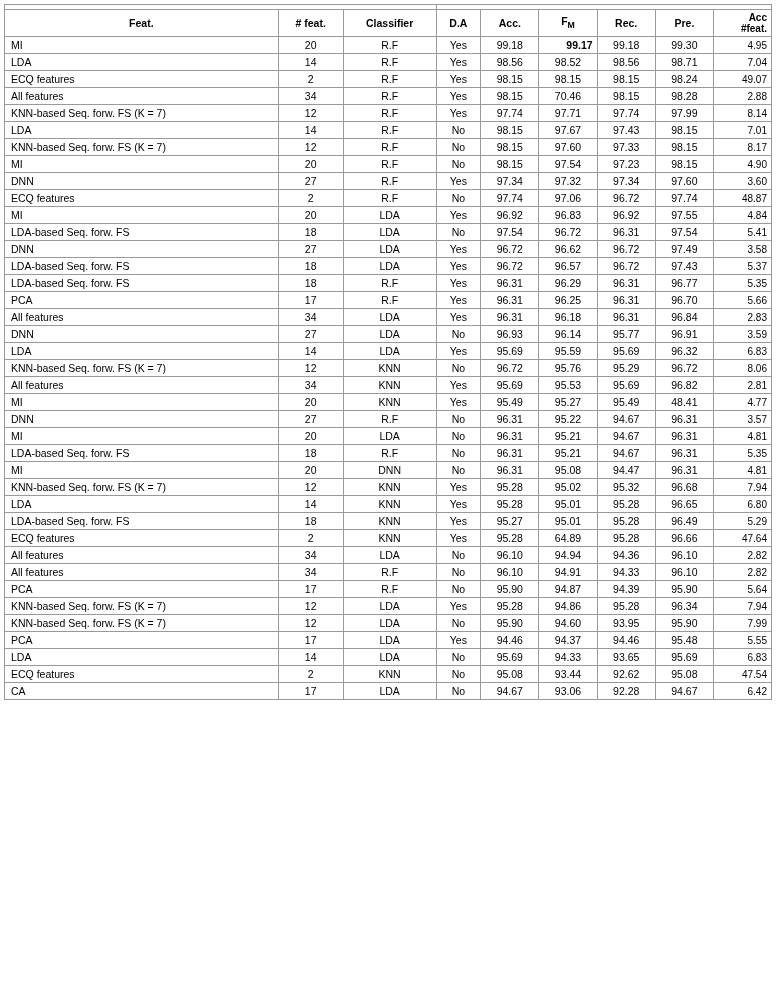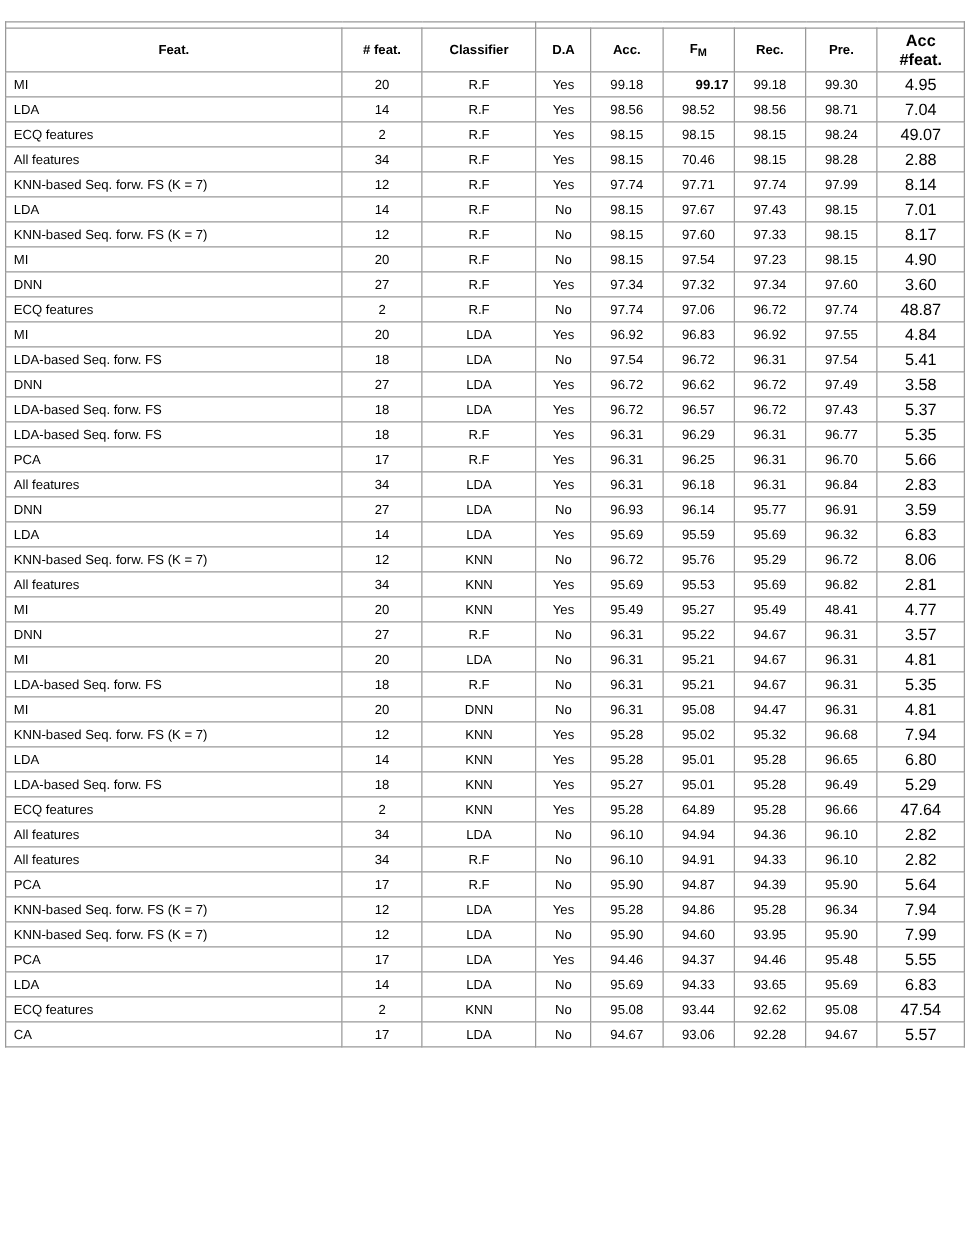--- a/index.html
+++ b/index.html
@@ -5,21 +5,21 @@
     * { box-sizing: border-box; margin: 0; padding: 0; }
     body {
       font-family: Arial, sans-serif;
       font-size: 11px;
       background: #fff;
       width: 776px;
       min-height: 994px;
     }
     .table-container {
       width: 776px;
-      padding: 17px 4px;
+      padding: 4px 4px;
     }
     table {
       width: 100%;
       border-collapse: collapse;
       font-size: 10.5px;
     }
     th, td {
       border: 1px solid #999;
       padding: 2px 4px;
       text-align: center;
@@ -34,21 +34,22 @@
       font-weight: bold;
       font-size: 10.5px;
     }
     .bold-val {
       font-weight: bold;
       text-align: right;
     }
     tr:nth-child(odd) td { background: #fff; }
     tr:nth-child(even) td { background: #fff; }
     .acc-feat-col {
-      font-size: 13px;
+      font-size: 10px;
+      text-align: right;
     }
     .group-header-row th {
       border-bottom: 1px solid #999;
     }
   </style>
 </head>
 <body>
 
 <div class="table-container">
   <table>
@@ -490,17 +491,17 @@
         </tr>
         <tr>
           <td>CA</td>
           <td>17</td>
           <td>LDA</td>
           <td>No</td>
           <td>94.67</td>
           <td>93.06</td>
           <td>92.28</td>
           <td>94.67</td>
-          <td class="acc-feat-col">5.57</td>
+          <td class="acc-feat-col">6.42</td>
         </tr>
       </tbody>
   </table>
 </div>
 
 </body></html>

